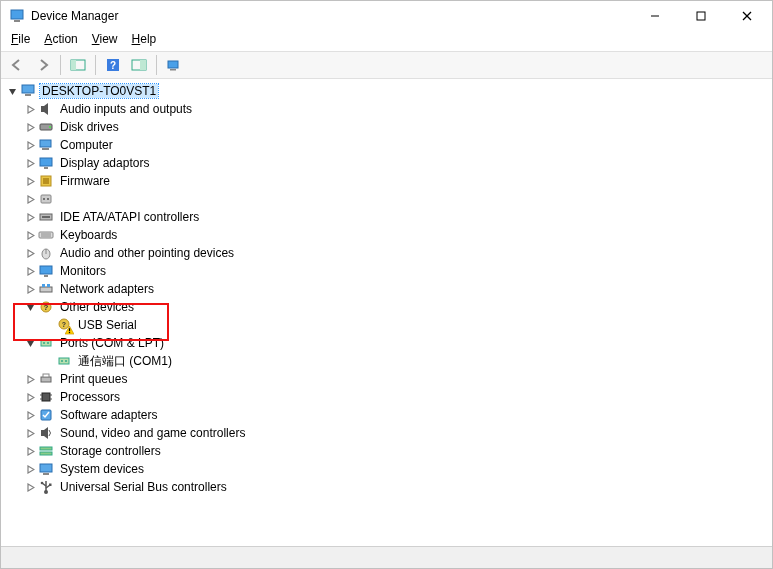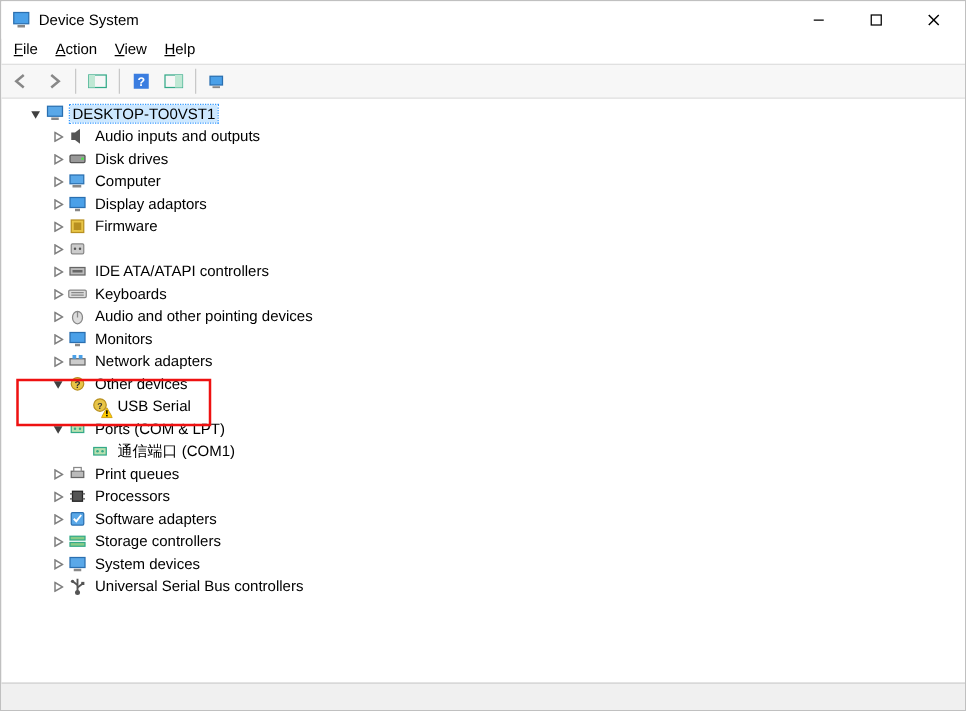--- a/index.html
+++ b/index.html
@@ -65,21 +65,21 @@
     position: absolute;
     top: 79px; left:0; right:0; bottom: 23px;
     overflow: auto;
     padding: 2px 0 8px 0;
   }
   .tree { user-select: none; }
   .row {
     display: flex;
     align-items: center;
     height: 18px;
-    padding-left: 20px;
+    padding-left: 4px;
     white-space: nowrap;
     text-align: center;
   }
   .indent { display:inline-block; width: 18px; flex:0 0 18px;}
   .chev {
     width: 14px; height:14px; flex:0 0 14px;
     display:inline-flex; align-items:center; justify-content:center;
     color:#555;
     font-size: 10px;
   }
@@ -116,21 +116,21 @@
 </head>
 <body>
 
 <div class="titlebar">
   <span class="titlebar-icon">
     <svg width="16" height="16" viewBox="0 0 16 16">
         <rect x="2" y="2" width="12" height="9" fill="#4aa0e8" stroke="#2a6fb0"></rect>
         <rect x="5" y="12" width="6" height="2" fill="#888"></rect>
       </svg>
   </span>
-  <span class="titlebar-title">Device System</span>
+  <span class="titlebar-title">Device Manager</span>
   <span class="titlebar-spacer"></span>
   <div class="win-btn">
       <svg width="10" height="10">
         <line x1="1" y1="5" x2="9" y2="5" stroke="currentColor" stroke-width="1"></line>
       </svg>
     </div>
   <div class="win-btn">
       <svg width="10" height="10">
         <rect x="1" y="1" width="8" height="8" fill="none" stroke="currentColor" stroke-width="1"></rect>
       </svg>
@@ -484,20 +484,36 @@
   </div>
       <div class="row">
     <span class="indent"></span>
     <span class="chev">
           <svg width="9" height="9">
             <path d="M2 1 L8 4.5 L2 8 Z" fill="none" stroke="#808080" stroke-width="1.2"></path>
           </svg>
         </span>
     <span class="node-icon">
           <svg width="16" height="16" viewBox="0 0 16 16">
+            <rect x="3" y="5" width="3" height="6" fill="#555"></rect>
+            <path d="M6 5 L10 2 L10 14 L6 11 Z" fill="#555"></path>
+            <path d="M11 5 Q14 8 11 11" fill="none" stroke="#555"></path>
+          </svg>
+        </span>
+    <span class="node-label">Sound, video and game controllers</span>
+  </div>
+      <div class="row">
+    <span class="indent"></span>
+    <span class="chev">
+          <svg width="9" height="9">
+            <path d="M2 1 L8 4.5 L2 8 Z" fill="none" stroke="#808080" stroke-width="1.2"></path>
+          </svg>
+        </span>
+    <span class="node-icon">
+          <svg width="16" height="16" viewBox="0 0 16 16">
             <rect x="2" y="4" width="12" height="3" fill="#8c8" stroke="#3a8"></rect>
             <rect x="2" y="9" width="12" height="3" fill="#8c8" stroke="#3a8"></rect>
           </svg>
         </span>
     <span class="node-label">Storage controllers</span>
   </div>
       <div class="row">
     <span class="indent"></span>
     <span class="chev">
           <svg width="9" height="9">

